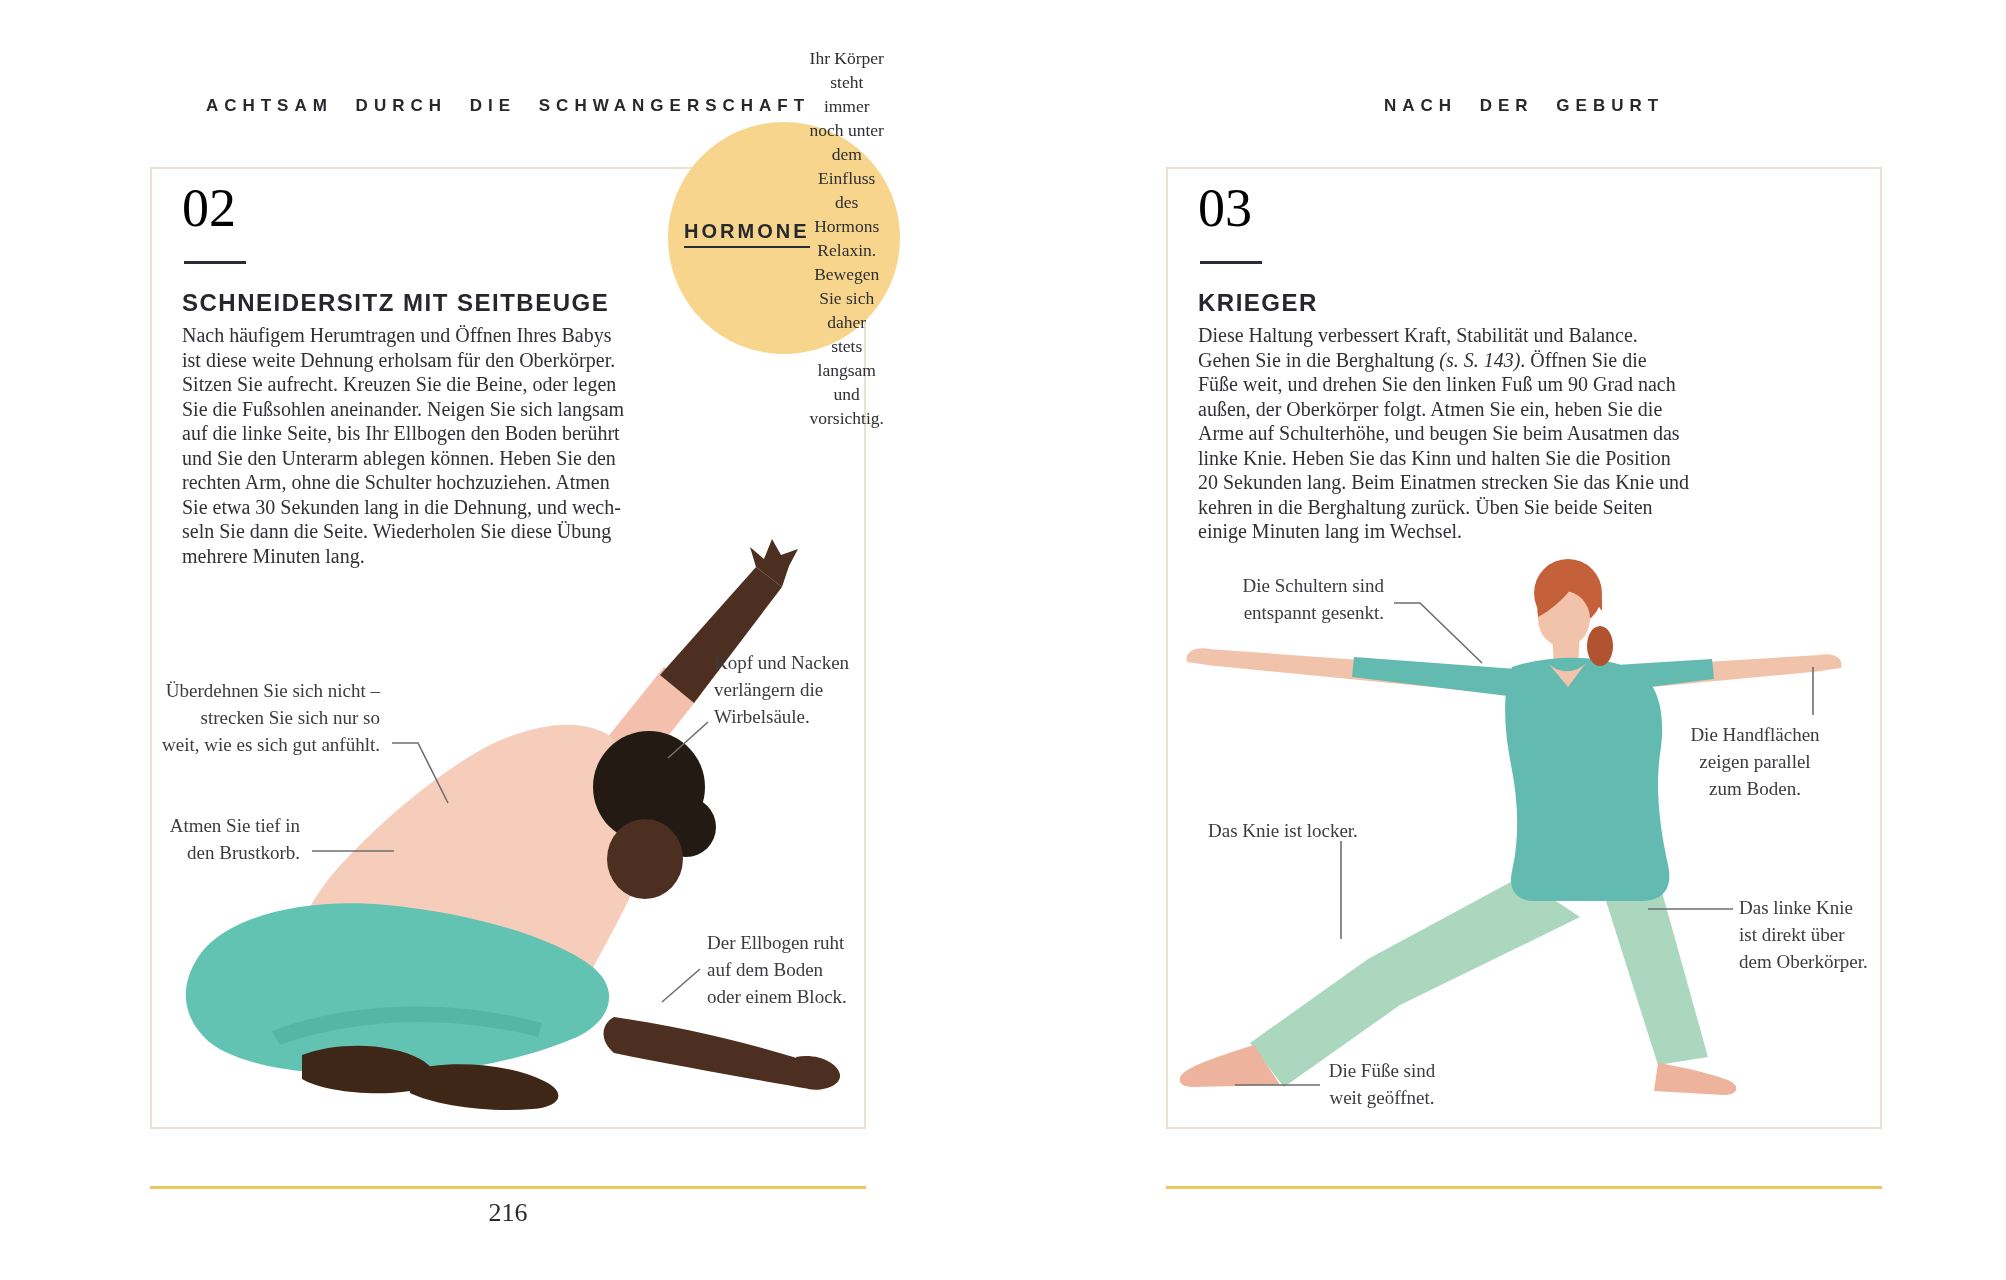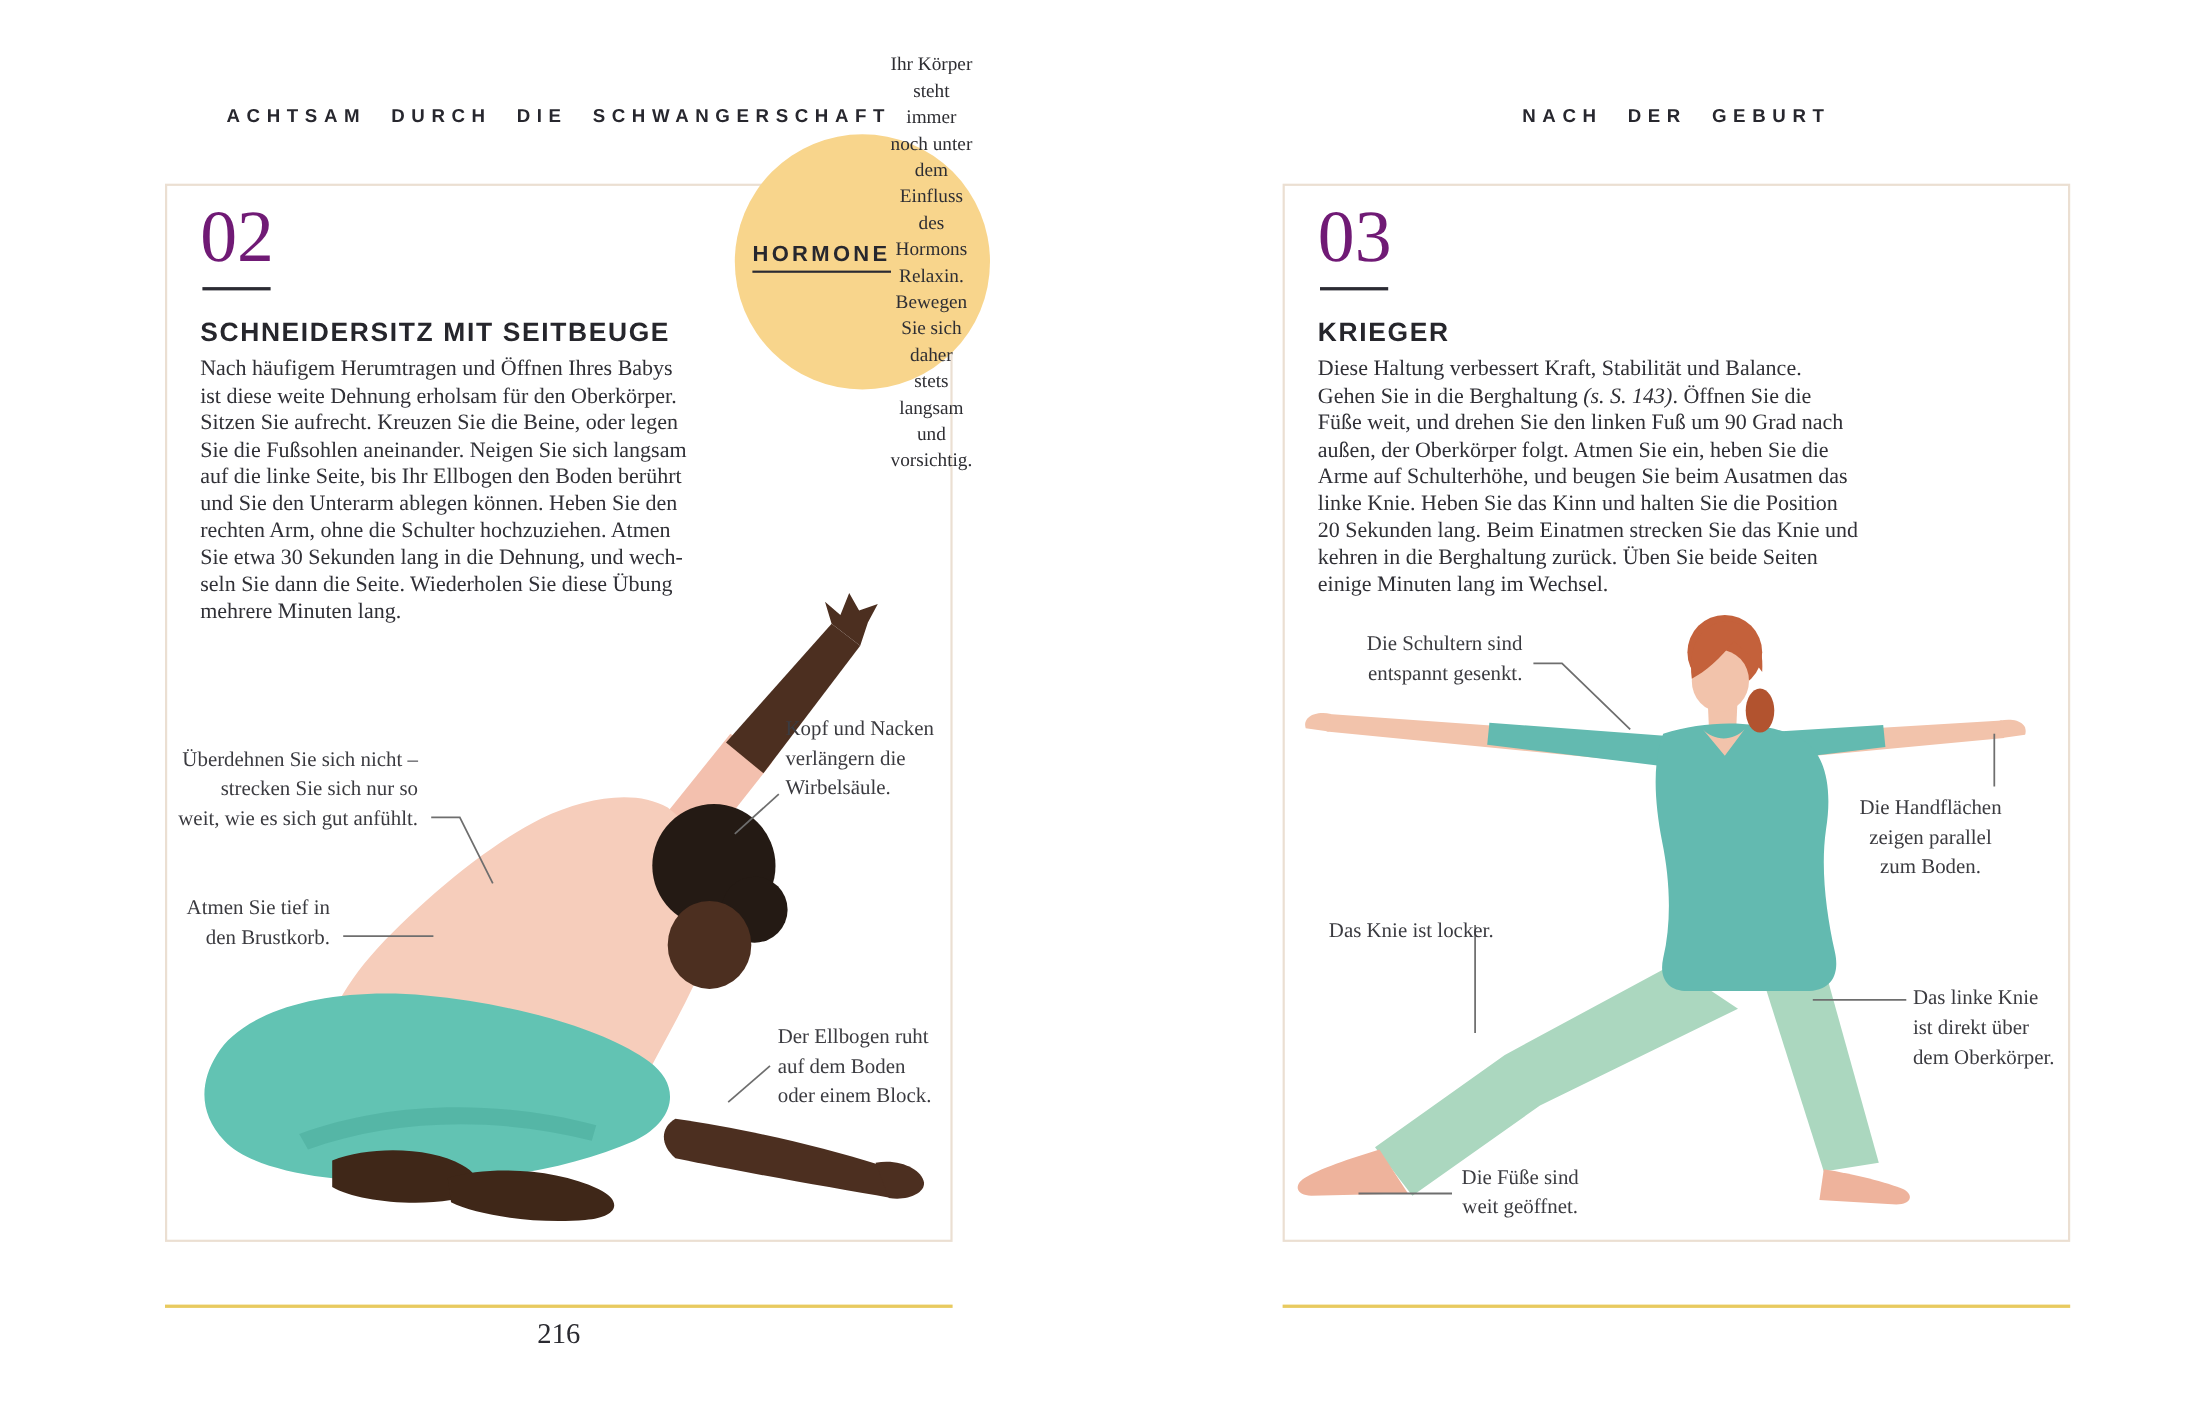--- a/index.html
+++ b/index.html
@@ -10,22 +10,22 @@
   .running-head{
     position:absolute;top:96px;width:716px;text-align:center;
     font-family:"Liberation Sans",sans-serif;font-size:17px;font-weight:bold;
     letter-spacing:6px;word-spacing:12px;color:#27272e;
   }
   .page-box{
     position:absolute;top:167px;width:716px;height:962px;box-sizing:border-box;
     border:2px solid #ebdfd2;background:#ffffff;
   }
   .ex-number{
-    position:absolute;left:30px;top:10px;font-size:67px;line-height:1.1;
-    color:#701a75;font-family:"Liberation Serif",serif;
+    position:absolute;left:30px;top:10px;font-size:54px;line-height:1.1;
+    color:#000000;font-family:"Liberation Serif",serif;
   }
   .ex-rule{position:absolute;left:32px;top:92px;width:62px;height:3px;background:#2b2b33;}
   .ex-title{
     position:absolute;left:30px;top:120px;font-family:"Liberation Sans",sans-serif;
     font-size:24px;font-weight:bold;letter-spacing:1.5px;color:#26262c;white-space:nowrap;
   }
   .para{position:absolute;left:30px;top:154px;font-size:20px;line-height:24.5px;color:#303036;}
   .para div{white-space:nowrap;}
   .ann{position:absolute;font-size:19px;line-height:27px;color:#3b3b40;z-index:2;}
   .ann div{white-space:nowrap;}
@@ -202,21 +202,21 @@
 
     <div class="ann r" style="right:496px;top:403px;">
       <div>Die Schultern sind</div>
       <div>entspannt gesenkt.</div>
     </div>
     <div class="ann c" style="left:507px;top:552px;width:160px;">
       <div>Die Handflächen</div>
       <div>zeigen parallel</div>
       <div>zum Boden.</div>
     </div>
-    <div class="ann" style="left:40px;top:664px;">
+    <div class="ann" style="left:40px;top:648px;">
       <div>Das Knie ist locker.</div>
     </div>
     <div class="ann" style="left:571px;top:725px;">
       <div>Das linke Knie</div>
       <div>ist direkt über</div>
       <div>dem Oberkörper.</div>
     </div>
     <div class="ann c" style="left:158px;top:888px;width:112px;">
       <div>Die Füße sind</div>
       <div>weit geöffnet.</div>

